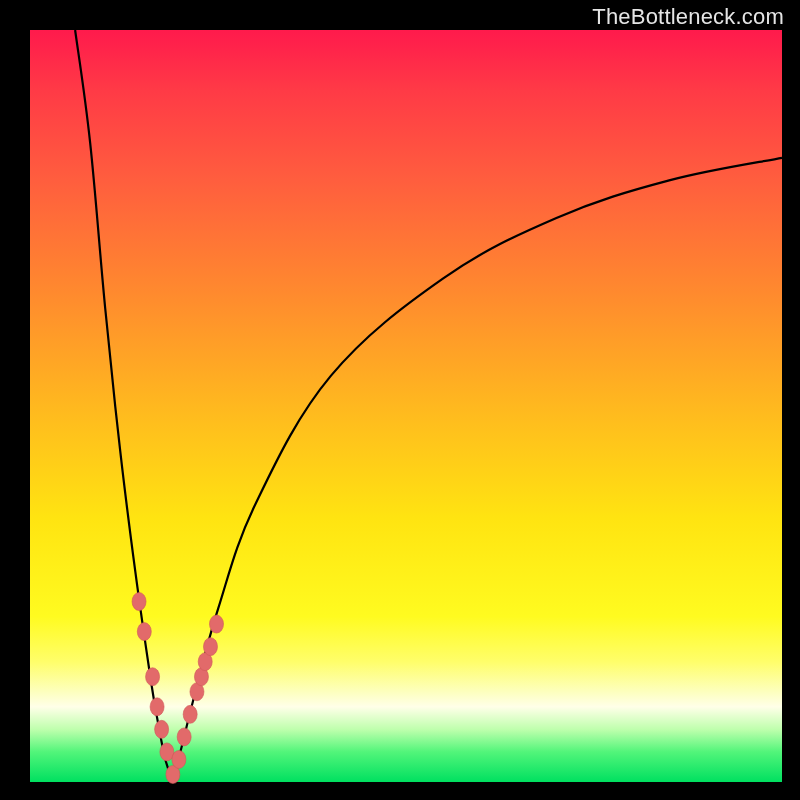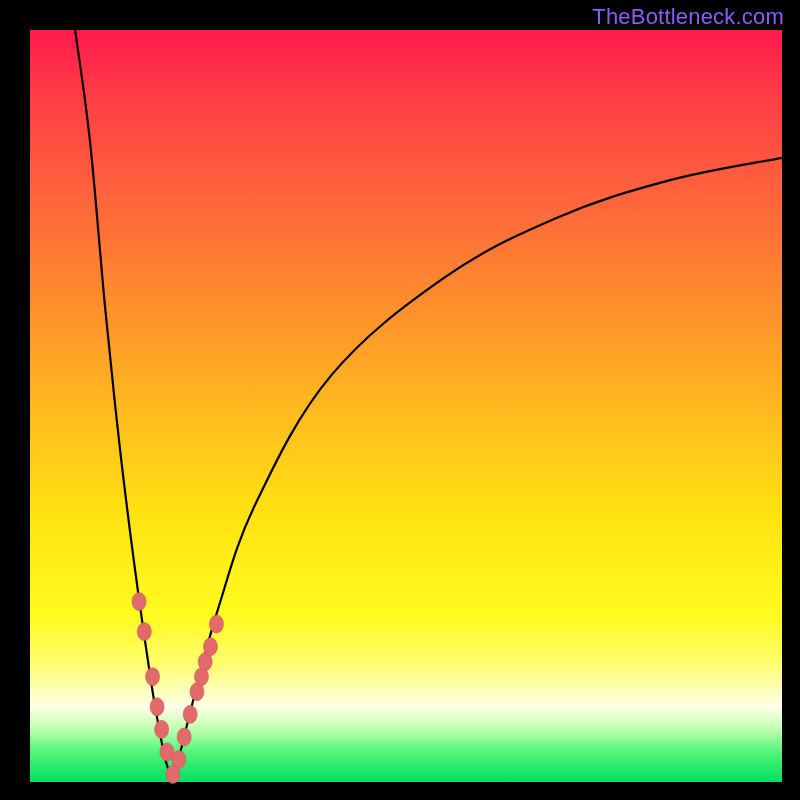--- a/index.html
+++ b/index.html
@@ -38,21 +38,21 @@
       #ffffe8 90%,
       #bfffad 93%,
       #52f57a 96%,
       #00e060 100%
     );
   }
   .watermark {
     position: absolute;
     top: 4px;
     right: 16px;
-    color: #8b5cf6;
+    color: #e5e5e5;
     font-size: 22px;
     font-weight: 500;
     letter-spacing: 0.2px;
     user-select: none;
     text-align: center;
   }
   svg.curves {
     position: absolute;
     left: 0;
     top: 0;

